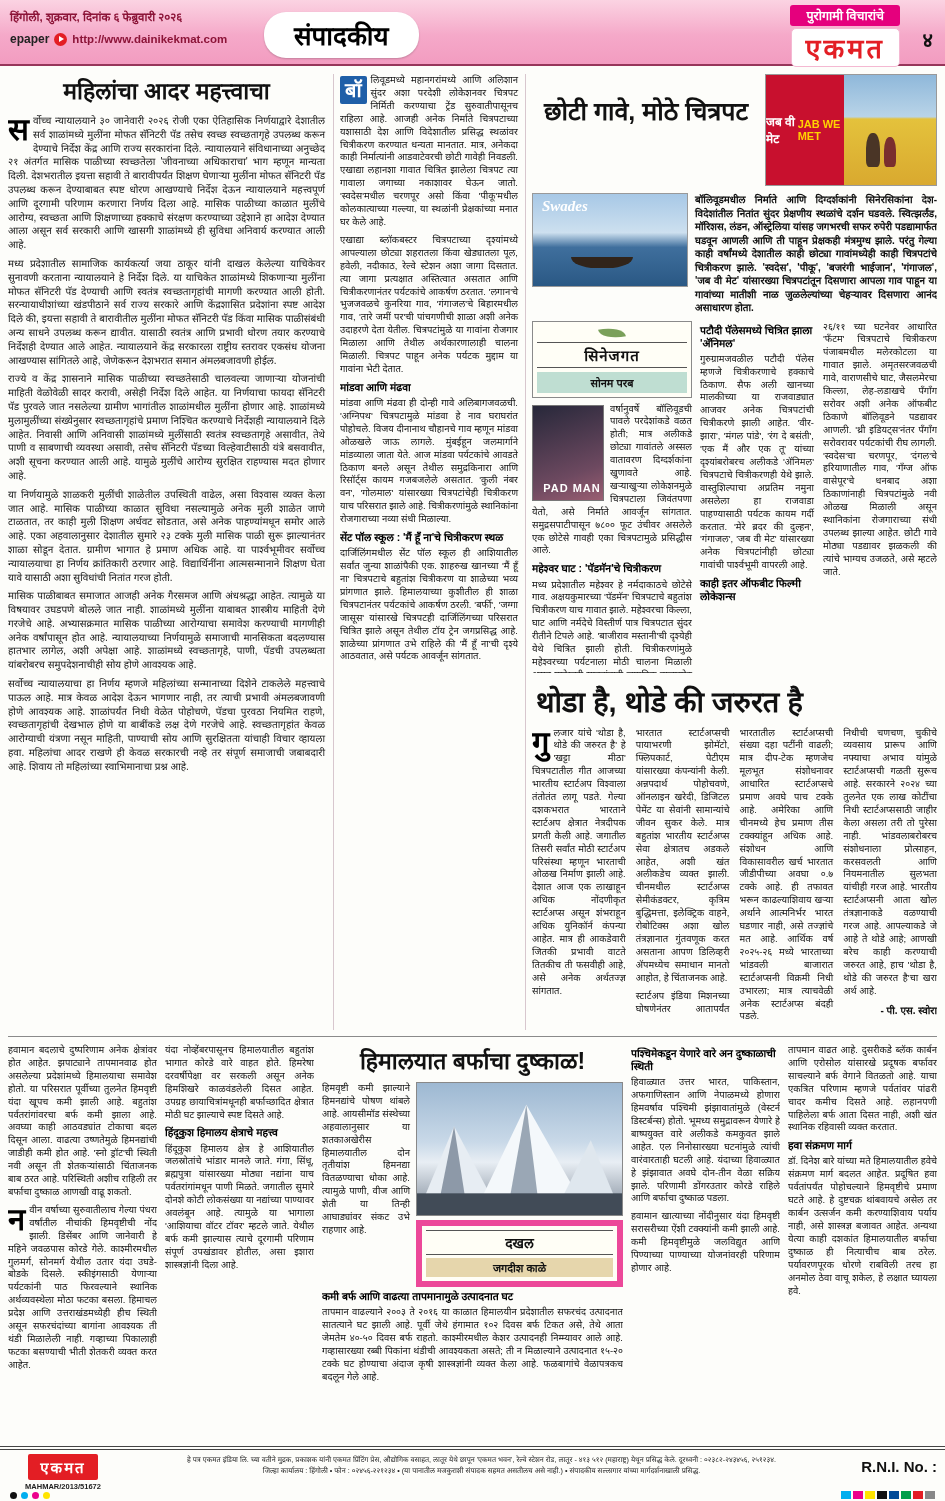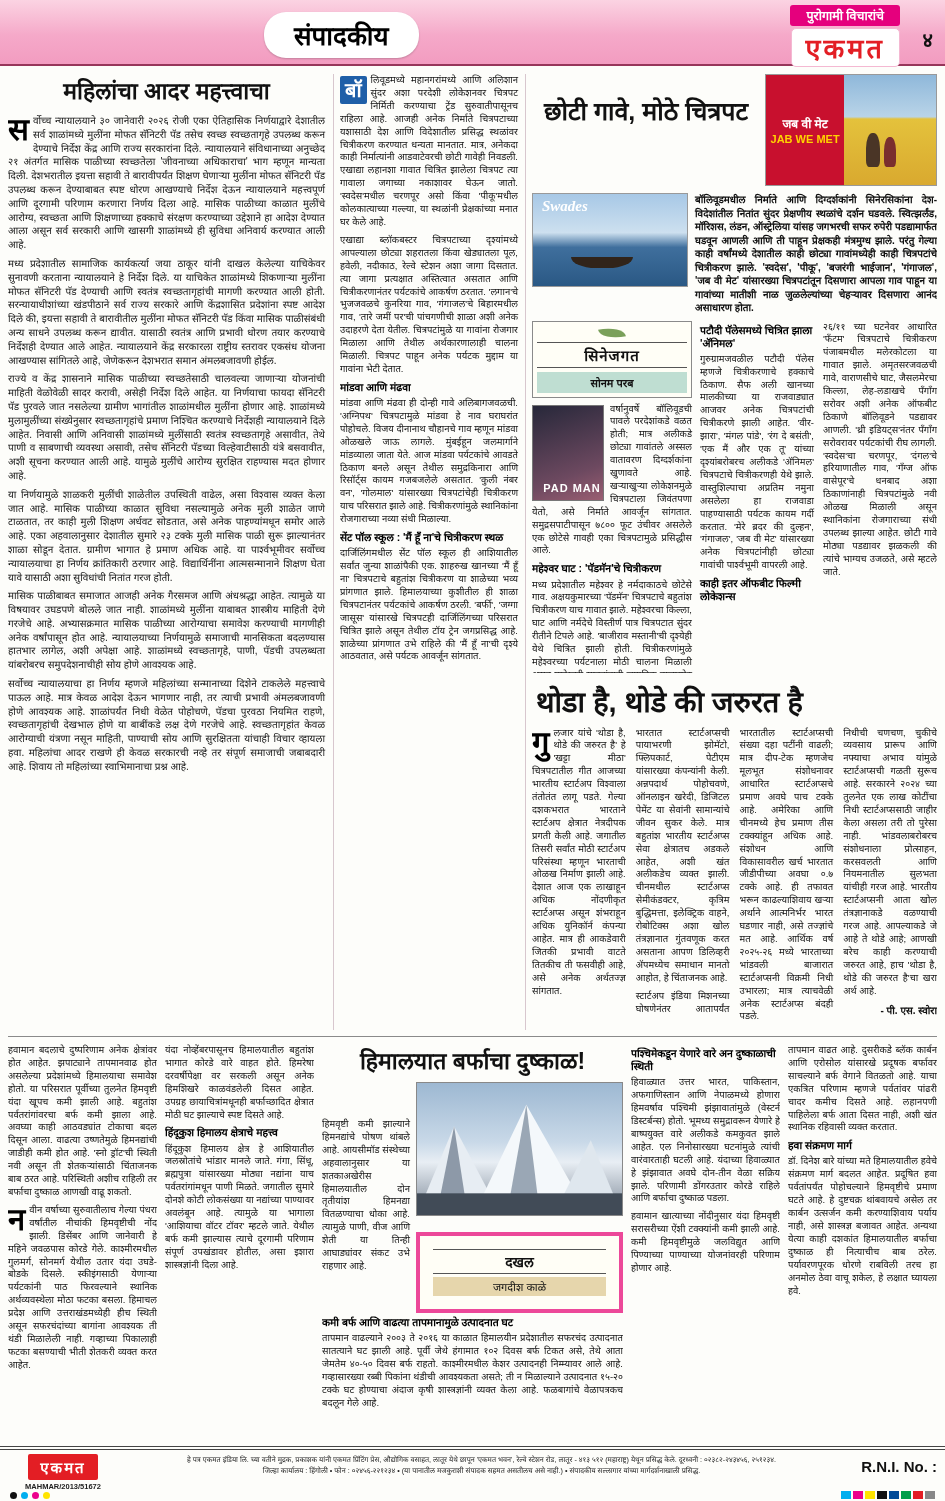--- a/index.html
+++ b/index.html
@@ -36,21 +36,21 @@
 
   
   .art-bolly { position:absolute; left:340px; top:74px; width:186px; height:956px; overflow:hidden; padding-right:7px; border-right:1px solid #d8c7ce; }
   .art-bolly .dropcap { background:#1f5fa8; color:#fff; font-size:20px; line-height:1; padding:4px 5px; margin:2px 4px 0 0; border-radius:2px; }
 
   
   .region-right { position:absolute; left:532px; top:74px; width:405px; height:956px; overflow:hidden; }
   .vr-row1 { display:flex; gap:5px; height:114px;justify-content:space-between; }
   .h-villages { flex:1; font-size:25px; font-weight:bold; text-align:center; line-height:1.1; padding-top:24px; }
   .img-jwm { width:172px; height:112px; display:flex; border:1px solid #999; overflow:hidden; }
-  .jwm-banner { width:46%; background:#c8102e; color:#fff; display:flex; flex-direction:column; align-items:center; justify-content:center; gap:1px; }
+  .jwm-banner { width:46%; background:#c8102e; color:#fff; display:flex; flex-direction:row; align-items:center; justify-content:center; gap:1px; }
   .jwm-hi { font-size:12px; font-weight:bold; color:#fff; }
   .jwm-en { font-size:11px; font-weight:bold; color:#ffd200; }
   .jwm-photo { flex:1; position:relative; background:linear-gradient(180deg,#8fb8da 0%, #b9d4e8 38%, #e4c23c 40%, #d9a92f 100%); }
   .fig { position:absolute; bottom:18px; border-radius:45% 45% 20% 20%; background:#4a3526; }
   .fig1 { left:22px; width:14px; height:34px; }
   .fig2 { left:40px; width:12px; height:30px; background:#7a2e2e; }
   .vr-row2 { display:flex; gap:7px; margin-top:5px;justify-content:space-between; }
   .img-swades { width:156px; height:94px; position:relative; border:1px solid #999; background:linear-gradient(180deg,#a7c8e6 0%, #cde0ef 42%, #3f6f9d 58%, #2a5884 100%); overflow:hidden; }
   .swades-label { position:absolute; top:4px; left:9px; color:#fff; font-size:15px; font-style:italic; font-weight:bold; font-family:"Liberation Serif","DejaVu Serif",serif; }
   .boat { position:absolute; bottom:18px; left:38px; width:62px; height:11px; background:#31241a; border-radius:0 0 40% 40%/0 0 100% 100%; }
@@ -66,47 +66,57 @@
   .thoda { margin-top:8px; }
   .h-thoda { font-size:29px; font-weight:bold; margin:2px 0 7px 4px; }
   .thoda-body { column-count:4; column-gap:10px; height:300px; overflow:hidden; }
 
   
   .art-himalaya { position:absolute; left:8px; top:1036px; width:929px; height:404px; display:flex; gap:8px; border-top:1.5px solid #8a8a8a; padding-top:7px; overflow:hidden; }
   .hcol.w1 { flex:0 0 149px; overflow:hidden; }
   .hcol.center { flex:1; overflow:hidden; }
   .h-him { font-size:23px; font-weight:bold; text-align:center; margin-bottom:6px; }
   .hc-row { display:flex; gap:6px; }
-  .hc-row .side { width:88px; flex:0 0 88px;margin-top:36px; }
+  .hc-row .side { width:88px; flex:0 0 88px; }
   .hc-stack { flex:1; }
   .img-mountain { width:100%; height:134px; border:1px solid #888; position:relative; overflow:hidden; background:linear-gradient(180deg,#9db8d2 0%, #c9d9e8 45%, #e8eef4 60%, #7b8796 100%); }
   .img-mountain svg { position:absolute; inset:0; width:100%; height:100%; }
-  .dakhal-box { border:4px solid #ec4899; text-align:center; padding:13px; margin-top:16px; background:#fffef6; }
+  .dakhal-box { border:6px solid #ec4899; text-align:center; padding:4px; margin-top:4px; background:#fffef6; }
   .dk-title { font-size:14px; font-weight:bold; border-top:1px solid #555; border-bottom:1px solid #555; padding:2px 0; }
-  .dk-author { margin-top:3px; background:#e6d6ac; font-size:11px; font-weight:normal; padding:2px 0; }
+  .dk-author { margin-top:3px; background:#e6d6ac; font-size:11px; font-weight:bold; padding:2px 0; }
 
   
   .footer { position:absolute; left:0; top:1446px; width:945px; height:55px; border-top:4px double #444; padding:4px 8px 2px; display:flex; gap:10px; align-items:flex-start; background:#fdfdfa; }
   .logo-stack { width:110px; text-align:center; }
   .logo-ekmat { display:inline-block; background:#e31e24; color:#fff; font-size:15px; font-weight:bold; letter-spacing:2px; padding:3px 12px; border-radius:2px; }
   .reg-no { font-size:7.5px; font-weight:bold; margin-top:2px; color:#222; }
   .foot-lines { flex:1; text-align:center; }
   .foot-line { font-size:7.2px; line-height:1.55; color:#222; }
   .rni { width:92px; font-size:15px; font-weight:bold; text-align:right; padding-top:4px; }
   .regmarks-left { position:absolute; left:10px; bottom:2px; display:flex; gap:4px; }
   .regmarks-left i { width:7px; height:7px; border-radius:50%; display:block; }
   .regmarks-right { position:absolute; right:10px; bottom:2px; display:flex; gap:2px; }
   .regmarks-right i { width:10px; height:8px; display:block; }
 </style>
 </head>
 <body>
 
 <div class="page">
 
   <header class="masthead-bar">
+    <div class="dateline-block">
+      <div class="dateline">हिंगोली, शुक्रवार, दिनांक ६ फेब्रुवारी २०२६</div>
+      <div class="epaper-row">
+        <span class="epaper-label">epaper</span>
+        <span class="epaper-icon">
+            <span class="tri"></span>
+          </span>
+        <a class="epaper-url">http://www.dainikekmat.com</a>
+      </div>
+    </div>
     <div class="section-pill">संपादकीय</div>
     <div class="masthead-right">
       <div class="tagline">पुरोगामी विचारांचे</div><br>
       <div class="brand">एकमत</div>
     </div>
     <div class="pagenum">४</div>
   </header>
 
   <section class="art-women">
     <h1 class="h-women">महिलांचा आदर महत्त्वाचा</h1>

